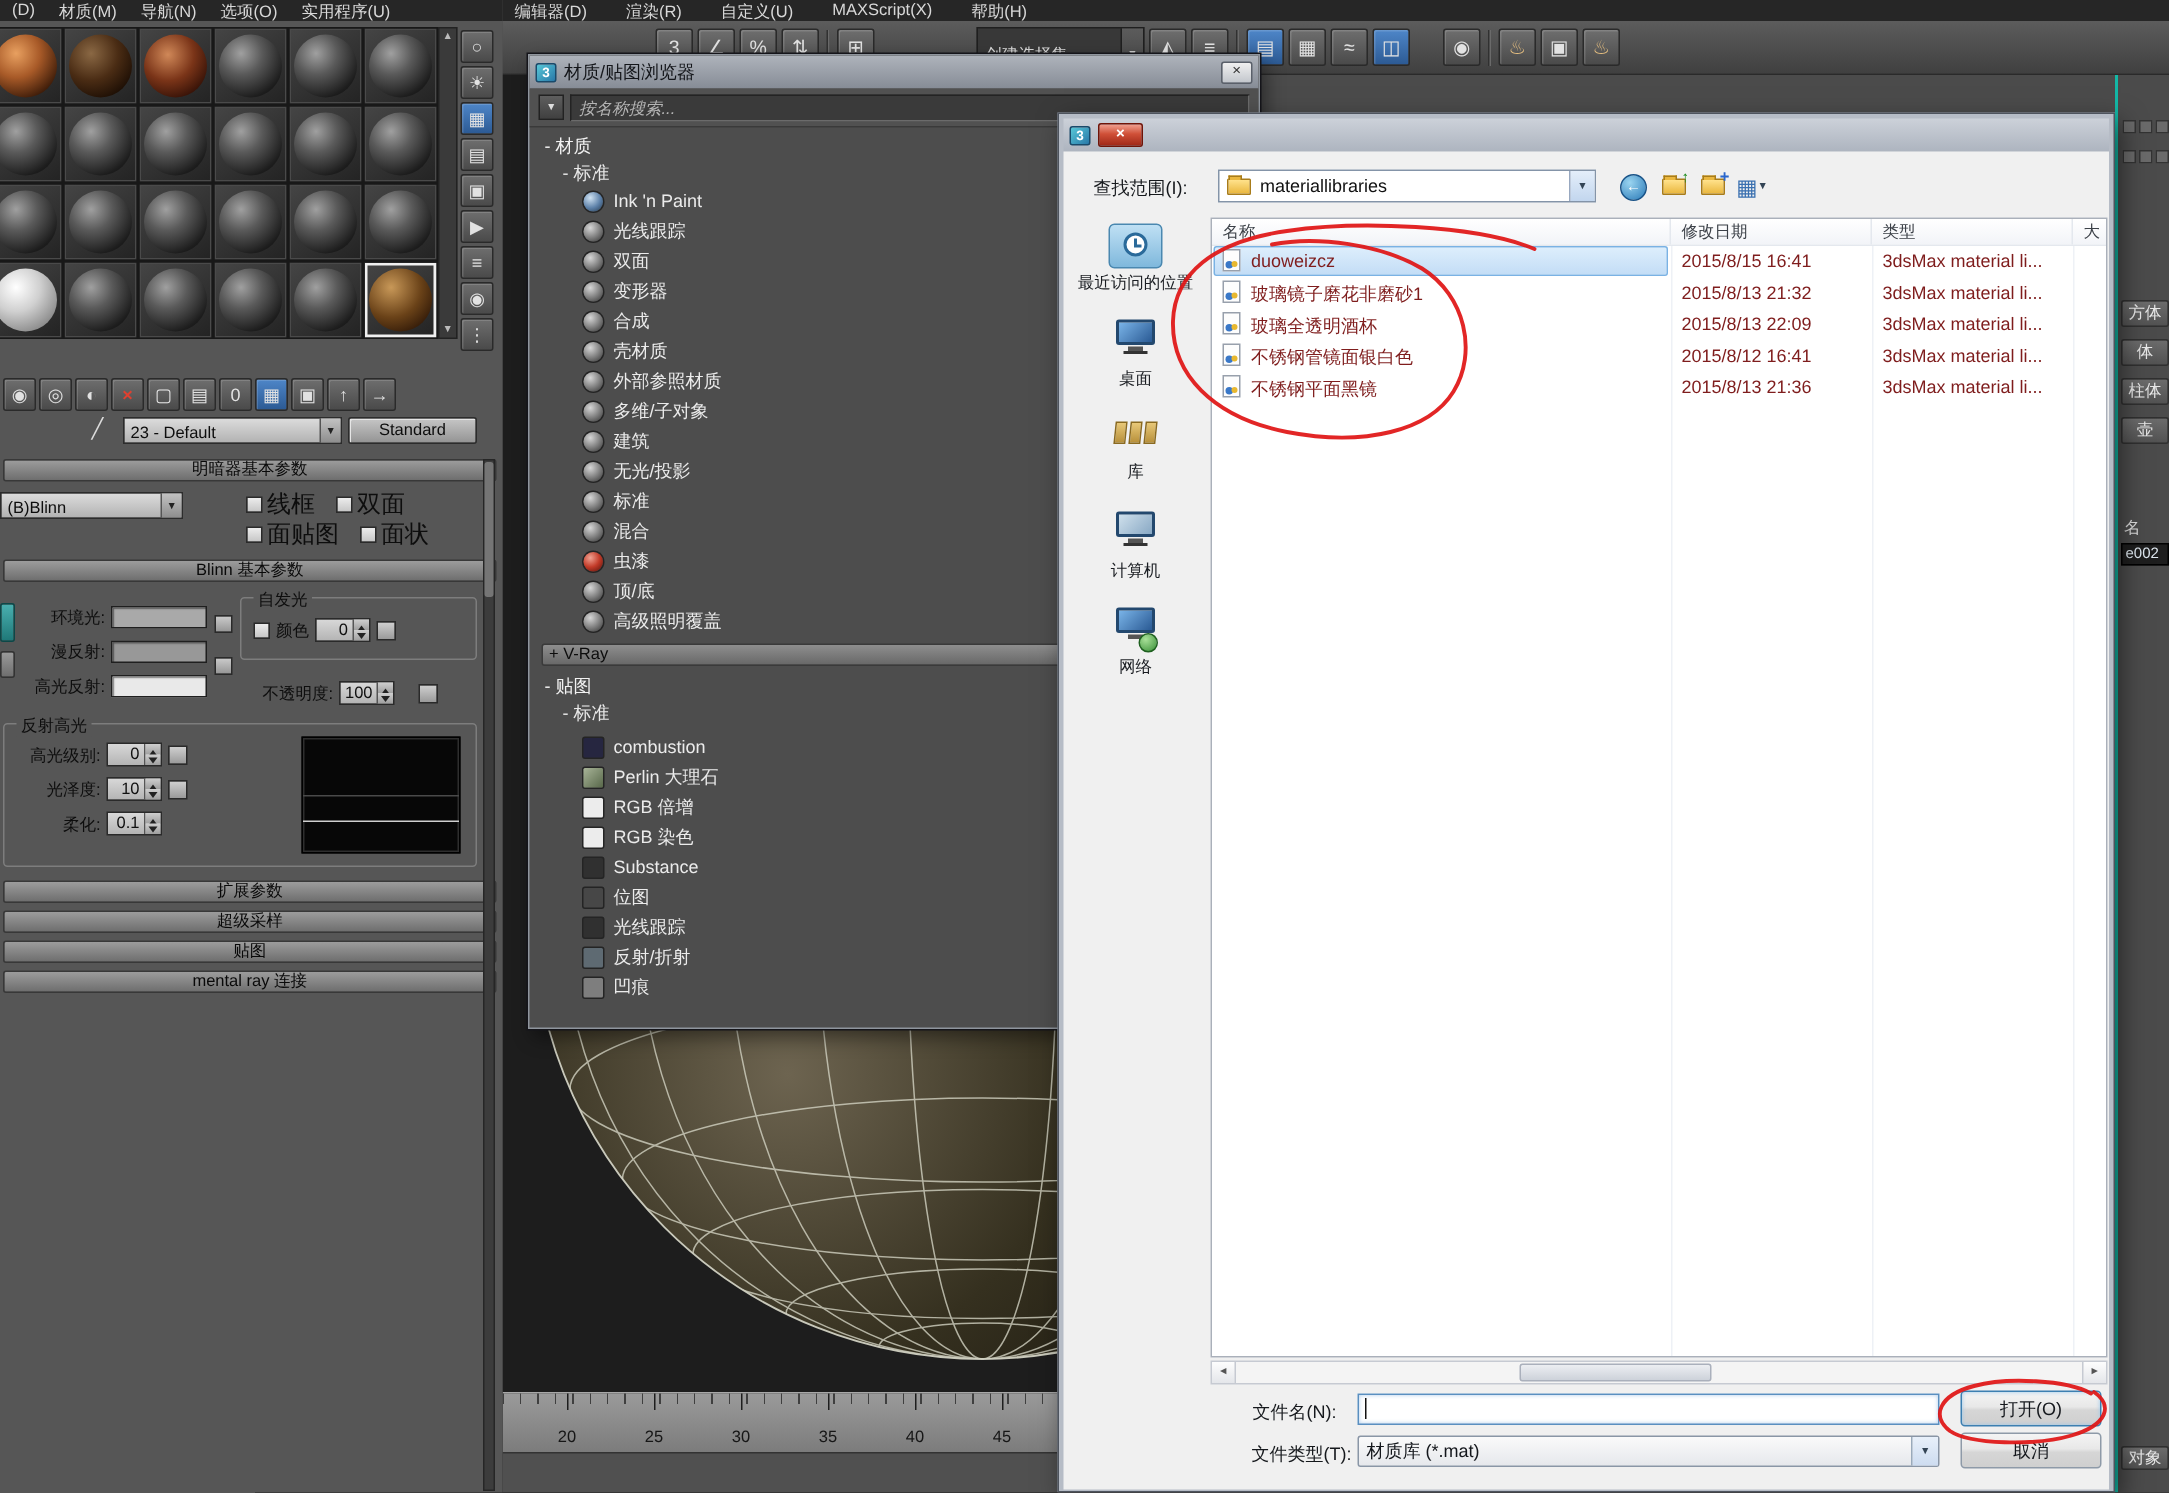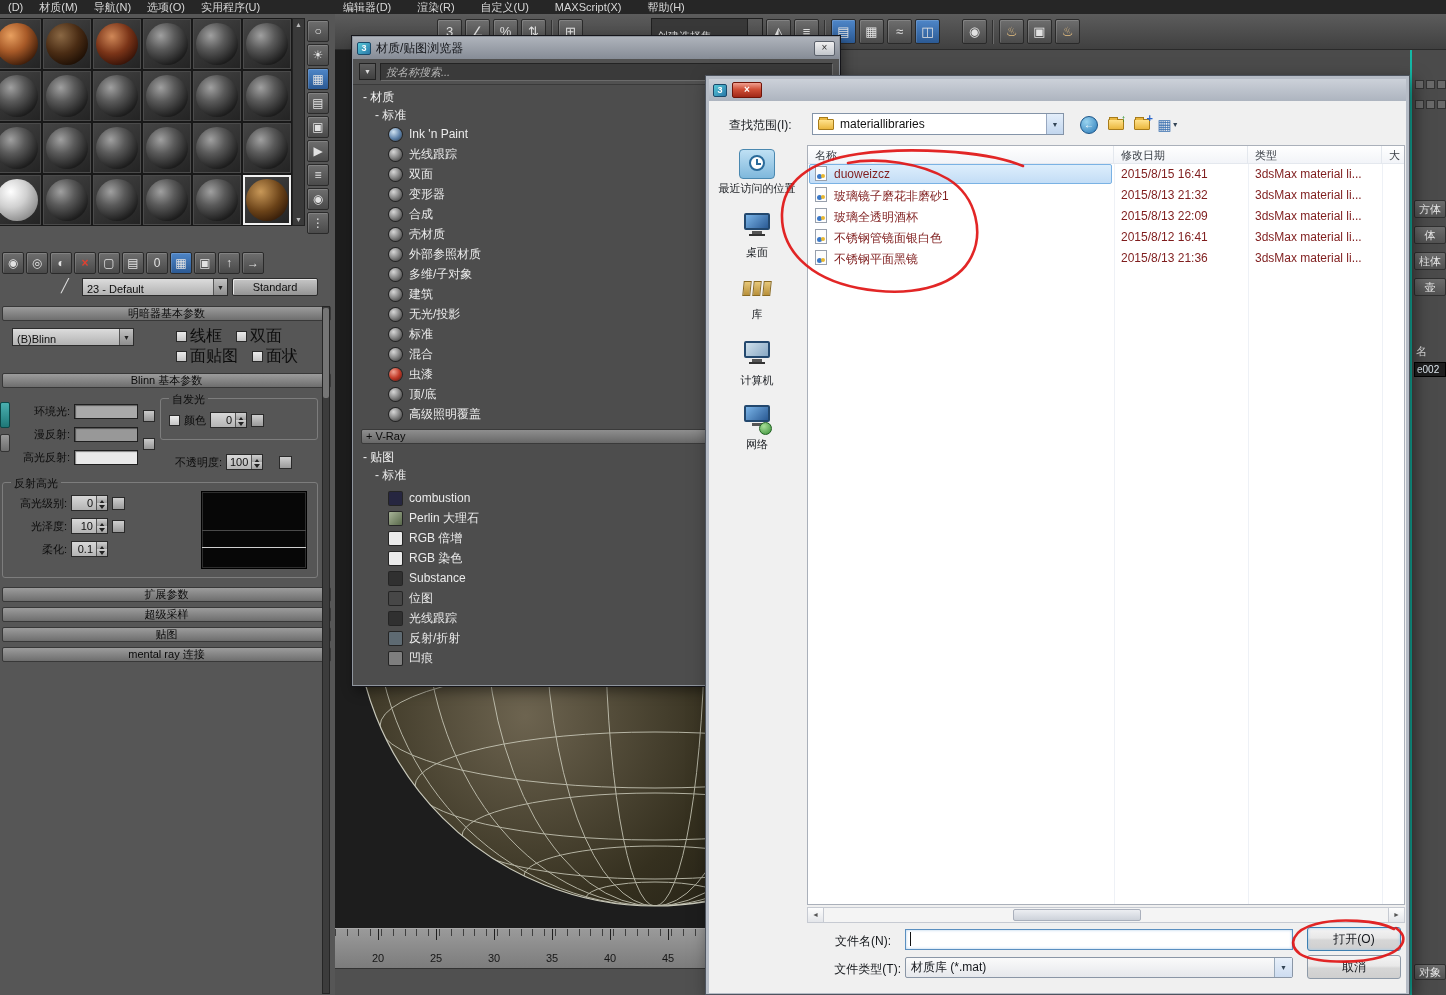--- a/index.html
+++ b/index.html
@@ -76,21 +76,21 @@
 .dropper{position:absolute;left:56px;top:0;width:18px;height:18px;color:#ddd;font-size:13px;text-align:center}
 .lcombo{position:absolute;height:18px;background:linear-gradient(#dcdcdc,#b2b2b2);border:1px solid #2c2c2c;
         display:flex;align-items:flex-end;font-size:11px;color:#0d0d0d}
 .lcombo .txt{flex:1;padding:0 4px;white-space:nowrap;overflow:hidden}
 .lcombo .arr{width:14px;align-self:stretch;background:linear-gradient(#c2c2c2,#8e8e8e);border-left:1px solid #555;
              font-size:7px;display:flex;align-items:center;justify-content:center;color:#222}
 .gbtn{position:absolute;height:18px;background:linear-gradient(#c6c6c6,#949494);border:1px solid #2c2c2c;border-radius:2px;
       font-size:11px;color:#0d0d0d;display:flex;align-items:center;justify-content:center;box-shadow:inset 1px 1px 0 #e6e6e6}
 .rbar{position:absolute;left:2px;width:329px;height:15px;background:linear-gradient(#9c9c9c,#6e6e6e);
       border:1px solid #383838;border-radius:2px;font-size:11px;color:#090909;text-align:center;line-height:13px;overflow:hidden}
-.shrow{position:absolute;left:12px;top:310px;width:328px;height:46px}
+.shrow{position:absolute;left:0;top:310px;width:328px;height:46px}
 .cbrow{position:absolute;left:164px;width:164px;display:flex;gap:14px}
 .cbitem{display:flex;align-items:center;gap:3px;font-size:16px;color:#0d0d0d;white-space:nowrap}
 .cb{width:11px;height:11px;background:linear-gradient(#ececec,#c6c6c6);border:1px solid #2a2a2a;flex:0 0 auto}
 .bblock{position:absolute;left:0;top:378px;width:335px;height:104px}
 .crow3{position:absolute;left:12px;display:flex;align-items:center;gap:4px}
 .flab{width:58px;text-align:right;font-size:11px;color:#0d0d0d;white-space:nowrap}
 .swatch{width:64px;height:15px;border:1px solid #1f1f1f;box-shadow:inset 1px 1px 1px rgba(0,0,0,.45)}
 .sbtn{position:absolute;width:12px;height:12px;background:linear-gradient(#cacaca,#969696);border:1px solid #2a2a2a}
 .lockteal{position:absolute;left:0;top:10px;width:10px;height:26px;background:linear-gradient(#4ab0b0,#1f7878);
           border:1px solid #0c4848;border-radius:2px}

